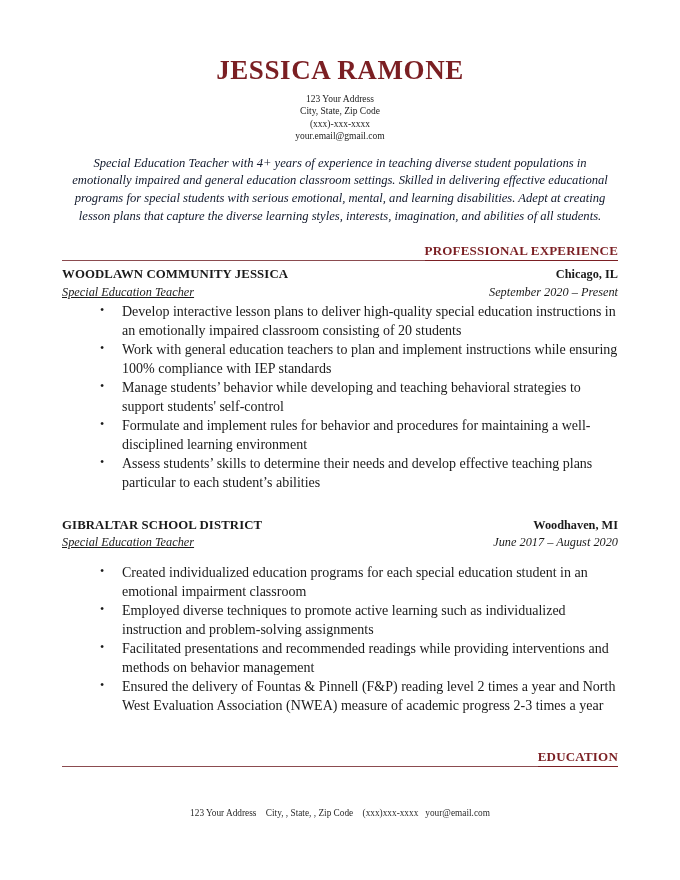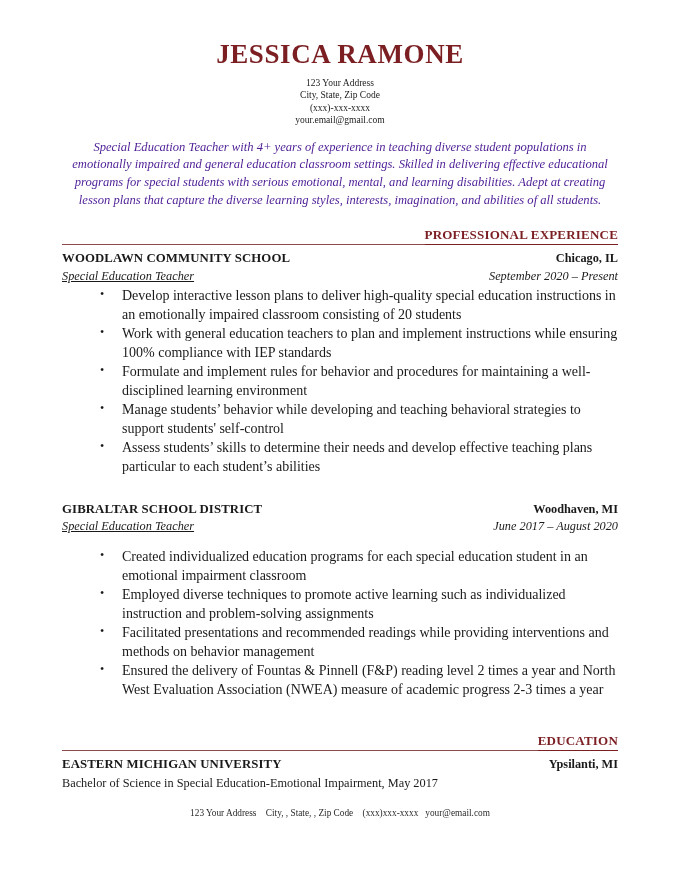--- a/index.html
+++ b/index.html
@@ -11,21 +11,21 @@
     width: 680px;
     height: 880px;
     font-family: "Liberation Serif", "DejaVu Serif", serif;
     color: #1a1a1a;
     overflow: hidden;
   }
   .page {
     width: 680px;
     height: 864px;
     box-sizing: border-box;
-    padding: 40px 62px 0 62px;
+    padding: 56px 62px 0 62px;
     position: relative;
   }
   
   .name {
     text-align: center;
     color: #7b1f23;
     font-size: 27px;
     font-weight: bold;
     letter-spacing: 0.6px;
     line-height: 1.1;
@@ -41,21 +41,21 @@
   .contact-line {
     display: block;
   }
   
   .summary {
     font-style: italic;
     font-size: 12.6px;
     line-height: 1.40;
     text-align: center;
     margin: 0 8px 16px 8px;
-    color: #4c1d95;
+    color: #0f172a;
   }
   
   .section {
     margin-bottom: 2px;
   }
   .section-title-wrap {
     position: relative;
     margin-bottom: 5px;
     text-align: right;
   }
@@ -171,32 +171,32 @@
   <div class="summary">Special Education Teacher with 4+ years of experience in teaching diverse student populations in emotionally impaired and general education classroom settings. Skilled in delivering effective educational programs for special students with serious emotional, mental, and learning disabilities. Adept at creating lesson plans that capture the diverse learning styles, interests, imagination, and abilities of all students.</div>
 
   <div class="section">
     <div class="section-title-wrap">
       <span class="section-rule"></span>
       <span class="section-title">PROFESSIONAL EXPERIENCE</span>
     </div>
 
     <div class="entry">
       <div class="entry-row">
-        <span class="org">WOODLAWN COMMUNITY SCHOOL</span>
+        <span class="org">WOODLAWN COMMUNITY JESSICA</span>
         <span class="loc">Chicago, IL</span>
       </div>
       <div class="entry-row">
         <span class="role">Special Education Teacher</span>
         <span class="dates">September 2020 – Present</span>
       </div>
       <ul class="bullets">
         <li>Develop interactive lesson plans to deliver high-quality special education instructions in an emotionally impaired classroom consisting of 20 students</li>
         <li>Work with general education teachers to plan and implement instructions while ensuring 100% compliance with IEP standards</li>
+        <li>Manage students’ behavior while developing and teaching behavioral strategies to support students' self-control</li>
         <li>Formulate and implement rules for behavior and procedures for maintaining a well-disciplined learning environment</li>
-        <li>Manage students’ behavior while developing and teaching behavioral strategies to support students' self-control</li>
         <li>Assess students’ skills to determine their needs and develop effective teaching plans particular to each student’s abilities</li>
       </ul>
     </div>
 
     <div class="gap-md"></div>
 
     <div class="entry">
       <div class="entry-row">
         <span class="org">GIBRALTAR SCHOOL DISTRICT</span>
         <span class="loc">Woodhaven, MI</span>
@@ -214,27 +214,20 @@
     </div>
   </div>
 
   <div class="gap-lg"></div>
 
   <div class="section">
     <div class="section-title-wrap">
       <span class="section-rule"></span>
       <span class="section-title">EDUCATION</span>
     </div>
-    <div class="entry">
-      <div class="entry-row">
-        <span class="org">EASTERN MICHIGAN UNIVERSITY</span>
-        <span class="loc">Ypsilanti, MI</span>
-      </div>
-      <div class="degree">Bachelor of Science in Special Education-Emotional Impairment, May 2017</div>
-    </div>
   </div>
 
   <div class="gap-md"></div>
 
 
   <div class="footer">
     <span>123 Your Address</span><span>&nbsp;&nbsp;&nbsp;&nbsp;</span><span>City, , State, , Zip Code</span><span>&nbsp;&nbsp;&nbsp;&nbsp;</span><span>(xxx)xxx-xxxx</span><span>&nbsp;&nbsp;&nbsp;</span><span>your@email.com</span>
   </div>
 
 </div>

